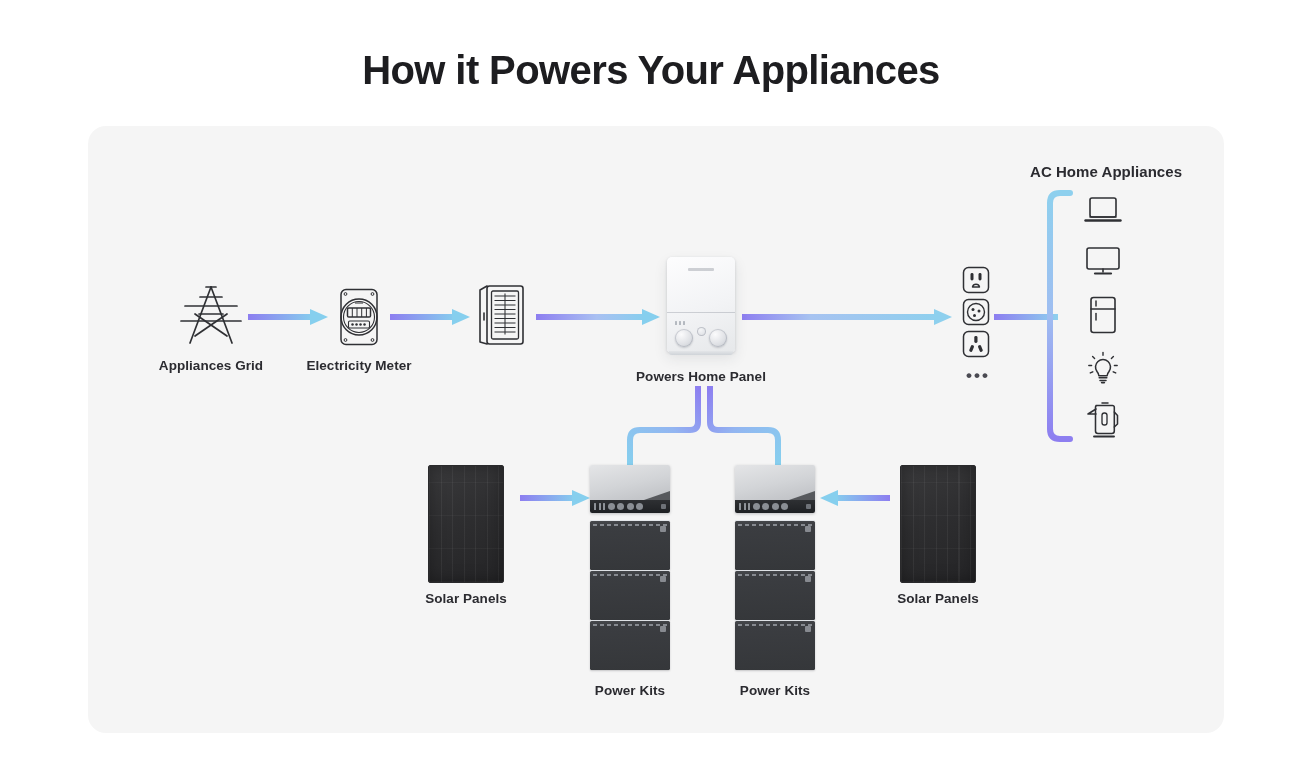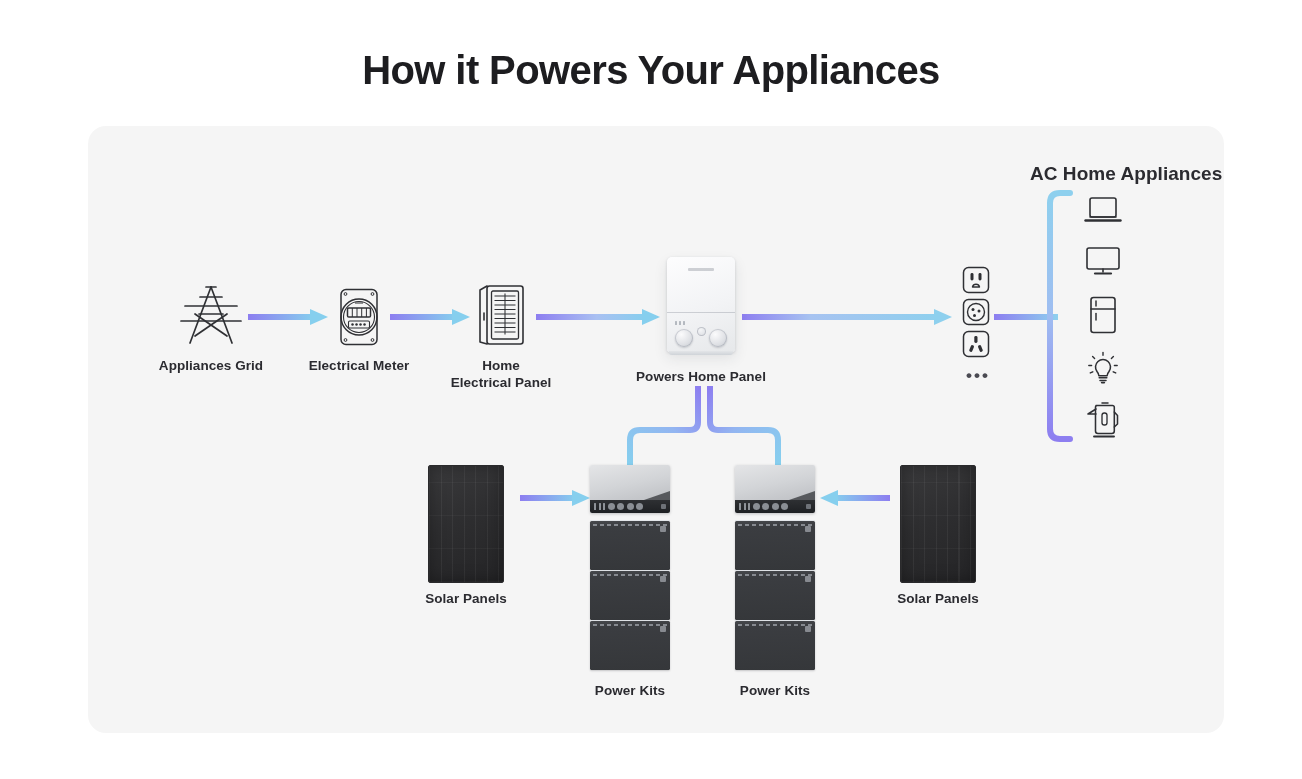--- a/index.html
+++ b/index.html
@@ -24,21 +24,21 @@
     background: #f5f5f5; border-radius: 18px;
   }
 
   .node-label {
     position: absolute; text-align: center;
     font-size: 13.5px; font-weight: 600; color: #2b2b30;
     line-height: 17px; letter-spacing: 0.05px;
     white-space: pre-line;
   }
   .section-label {
-    position: absolute; font-size: 19px; font-weight: 600;
+    position: absolute; font-size: 15px; font-weight: 600;
     color: #2b2b30; letter-spacing: 0.05px; white-space: nowrap;
   }
 
   .icon-box { position: absolute; }
   .icon-box svg { display: block; overflow: visible; }
 
   .arrow { position: absolute; }
   .dots {
     position: absolute; font-size: 17px; font-weight: 700;
     color: #4a4a52; letter-spacing: 2px; line-height: 1;
@@ -286,40 +286,38 @@
         <circle cx="26.5" cy="36.5" r="1.25" fill="#2f3034" stroke="none"></circle>
         <circle cx="30.5" cy="36.5" r="1.25" fill="#2f3034" stroke="none"></circle>
         <path d="M21 15 L29 15" stroke-width="1"></path>
         <circle cx="11.5" cy="6" r="1.4" stroke-width="1"></circle>
         <circle cx="38.5" cy="6" r="1.4" stroke-width="1"></circle>
         <circle cx="11.5" cy="52" r="1.4" stroke-width="1"></circle>
         <circle cx="38.5" cy="52" r="1.4" stroke-width="1"></circle>
       </g>
     </svg>
   </div>
-  <div class="node-label" style="left:279px; top:357px; width:160px;">Electrical Meter</div>
+  <div class="node-label" style="left:279px; top:357px; width:160px;">Electricity Meter</div>
 
   <div class="icon-box" style="left:474px; top:285px;">
     <svg width="54" height="62" viewBox="0 0 54 62">
       <g fill="none" stroke="#2f3034" stroke-width="1.6" stroke-linejoin="round">
         <rect x="13" y="1" width="36" height="58" rx="2.5"></rect>
         <rect x="17.5" y="6" width="27" height="48" rx="1.5" stroke-width="1.3"></rect>
         <path d="M13 1 L6 5 L6 57 L13 59" stroke-linecap="round"></path>
         <path d="M10 28 L10 35" stroke-width="1.6" stroke-linecap="round"></path>
         <g stroke-width="1.05">
           <path d="M20.5 11 L41.5 11 M20.5 15.5 L41.5 15.5 M20.5 20 L41.5 20 M20.5 24.5 L41.5 24.5
                    M20.5 29 L41.5 29 M20.5 33.5 L41.5 33.5 M20.5 38 L41.5 38 M20.5 42.5 L41.5 42.5
                    M20.5 47 L41.5 47"></path>
           <path d="M31 8.5 L31 49.5"></path>
         </g>
       </g>
     </svg>
   </div>
-  <div class="node-label" style="left:421px; top:357px; width:160px;">Home
-Electrical Panel</div>
 
   <div class="shp" style="left:667px; top:257px; width:68px; height:95px;">
     <div class="shp-logo"></div>
     <div class="shp-seam" style="top:55px;"></div>
     <div class="shp-vents" style="left:8px; top:64px;">
       <i></i>
         <i></i>
         <i></i>
     </div>
     <div class="shp-center-dot" style="left:29.5px; top:70px;"></div>

